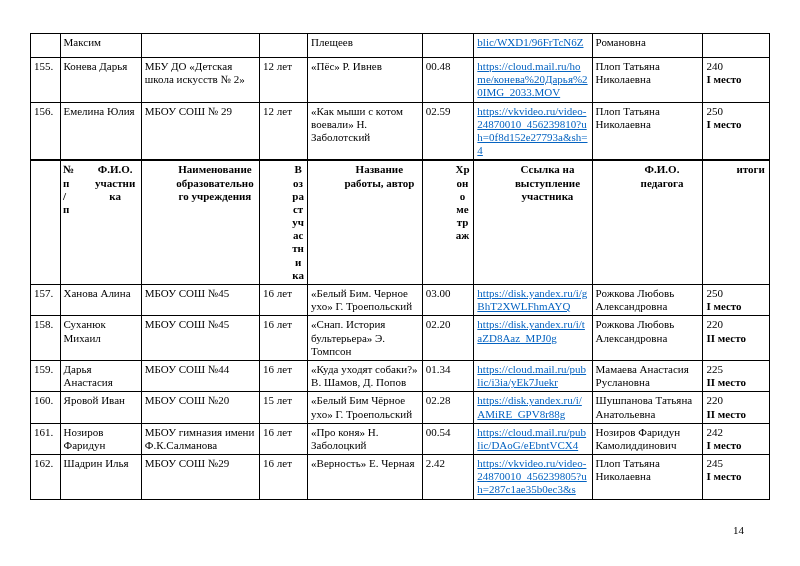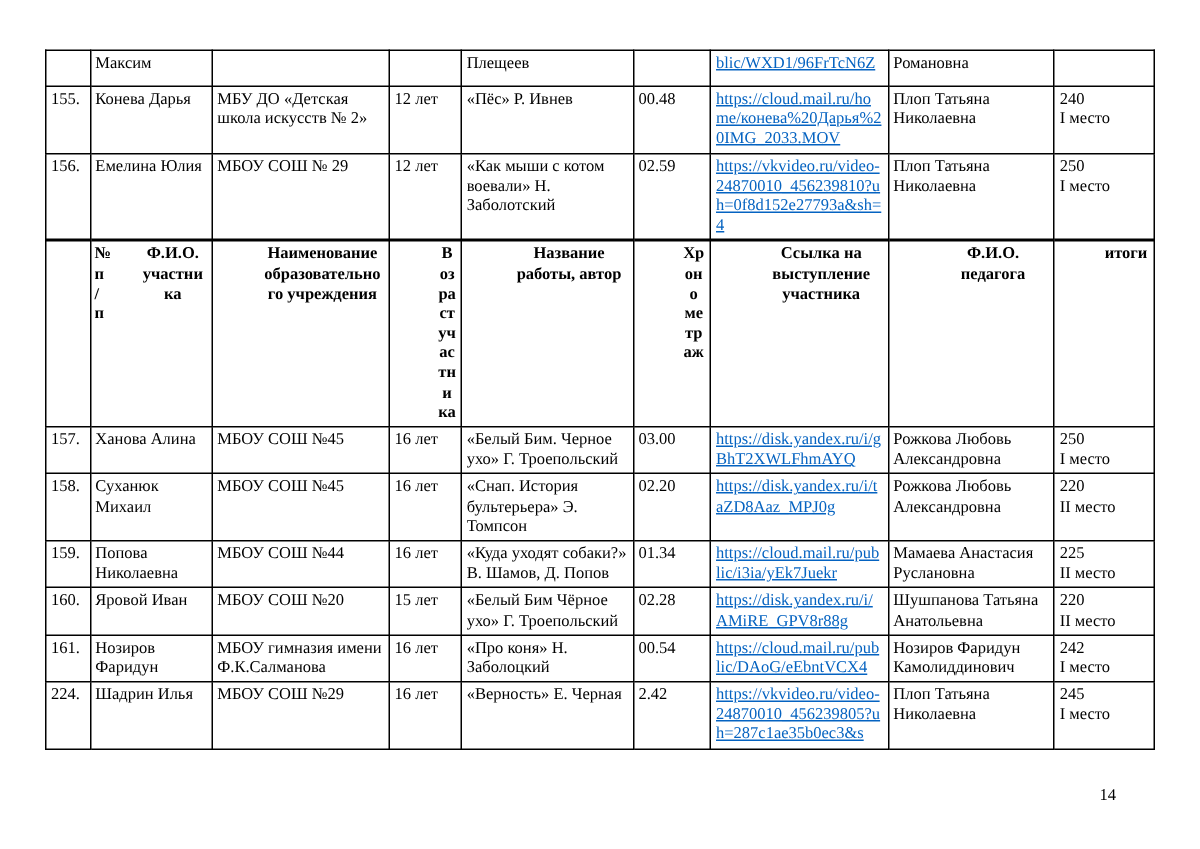--- a/index.html
+++ b/index.html
@@ -37,21 +37,21 @@
     font-weight: bold;
     padding-left: 32px;
   }
   .doc-table tr.partial-row td { height: 24px; }
   a.doc-link {
     color: #0563C1;
     text-decoration: underline;
     word-break: break-all;
     cursor: pointer;
   }
-  .award { font-weight: normal; }
+  .award { font-weight: bold; }
   .section-heading {
     text-align: center;
     font-size: 12.5px;
     font-weight: bold;
     margin: 16px 0 12px 0;
   }
   .page-number {
     position: absolute;
     right: 56px;
     bottom: 30px;
@@ -168,21 +168,21 @@
           <td>02.20</td>
           <td><a href="#" class="doc-link" style="color: rgb(5, 99, 193);">https://disk.yandex.ru/i/taZD8Aaz_MPJ0g</a></td>
           <td>Рожкова Любовь Александровна</td>
           <td>
             <div>220</div>
             <div class="award">II место</div>
           </td>
         </tr>
         <tr>
           <td>159.</td>
-          <td>Попова Николаевна</td>
+          <td>Дарья Анастасия</td>
           <td>МБОУ СОШ №44</td>
           <td>16 лет</td>
           <td>«Куда уходят собаки?» В. Шамов, Д. Попов</td>
           <td>01.34</td>
           <td><a href="#" class="doc-link" style="color: rgb(5, 99, 193); margin-top: 24px;">https://cloud.mail.ru/public/i3ia/yEk7Juekr</a></td>
           <td>Мамаева Анастасия Руслановна</td>
           <td>
             <div>225</div>
             <div class="award">II место</div>
           </td>
@@ -209,21 +209,21 @@
           <td>«Про коня» Н. Заболоцкий</td>
           <td>00.54</td>
           <td><a href="#" class="doc-link" style="color: rgb(5, 99, 193);">https://cloud.mail.ru/public/DAoG/eEbntVCX4</a></td>
           <td>Нозиров Фаридун Камолиддинович</td>
           <td>
             <div>242</div>
             <div class="award">I место</div>
           </td>
         </tr>
         <tr>
-          <td>224.</td>
+          <td>162.</td>
           <td>Шадрин Илья</td>
           <td>МБОУ СОШ №29</td>
           <td>16 лет</td>
           <td>«Верность» Е. Черная</td>
           <td>2.42</td>
           <td><a href="#" class="doc-link" style="color: rgb(5, 99, 193);">https://vkvideo.ru/video-24870010_456239805?uh=287c1ae35b0ec3&amp;s</a></td>
           <td>Плоп Татьяна Николаевна</td>
           <td>
             <div>245</div>
             <div class="award">I место</div>

